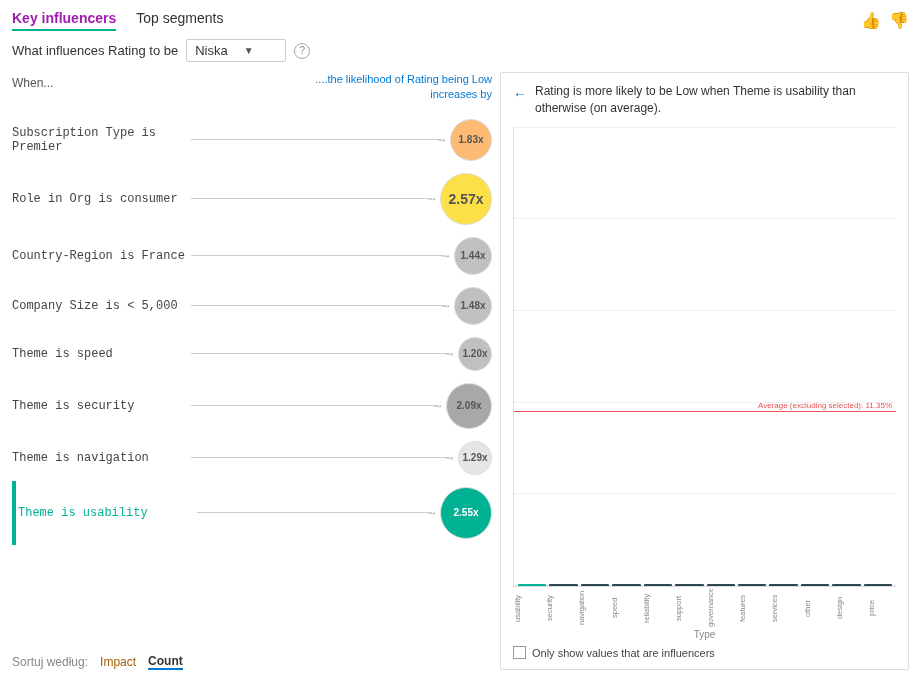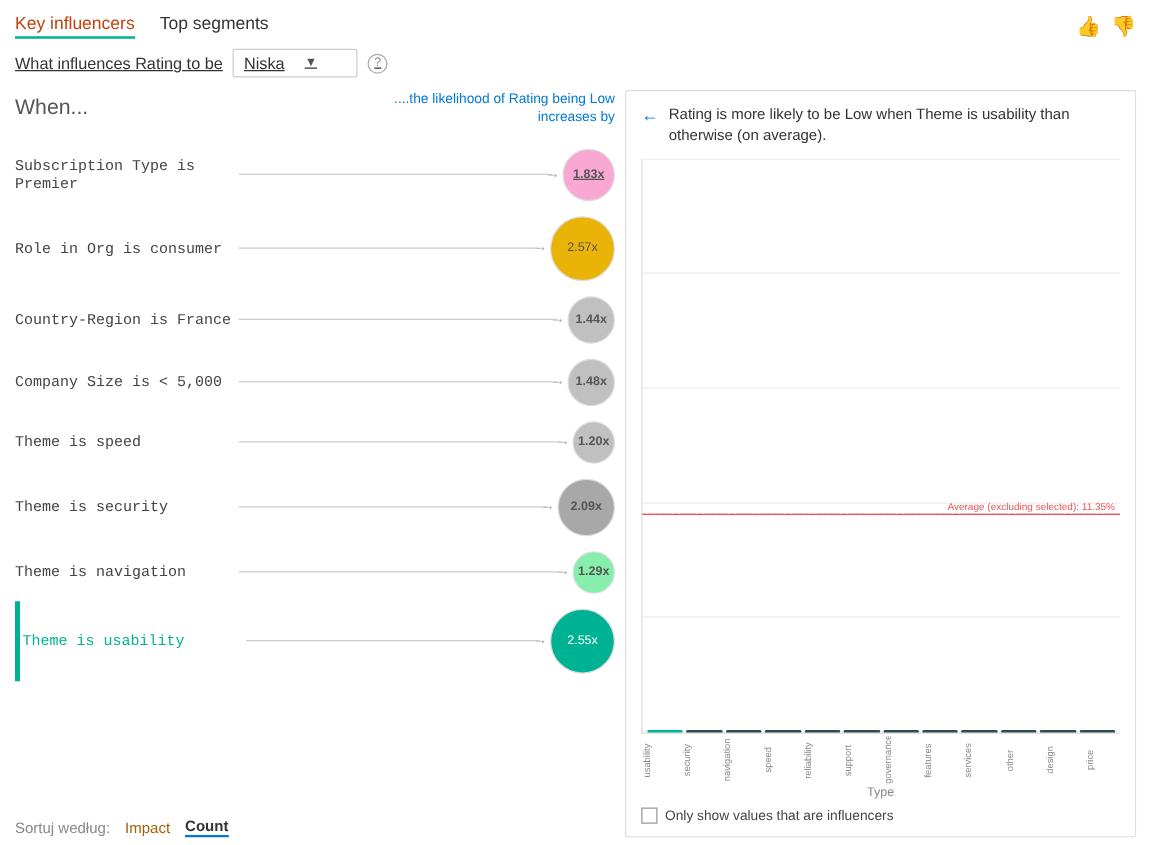--- a/index.html
+++ b/index.html
@@ -30,22 +30,22 @@
       display: flex;
       gap: 20px;
     }
     .tab {
       font-size: 14px;
       color: #333;
       cursor: pointer;
       padding-bottom: 3px;
     }
     .tab.active {
-      color: #c2410c;
-      font-weight: 400;
+      color: #a21caf;
+      font-weight: 700;
       border-bottom: 2px solid #00b294;
       text-align: right;
     }
     .header-icons {
       display: flex;
       gap: 8px;
       color: #888;
       font-size: 16px;
     }
     .header-icon {
@@ -53,21 +53,20 @@
       color: #aaa;
     }
     
     .filter-row {
       display: flex;
       align-items: center;
       gap: 8px;
       margin-bottom: 10px;
       font-size: 13px;
       color: #333;
-      text-decoration: underline;
     }
     .dropdown {
       border: 1px solid #ccc;
       border-radius: 2px;
       padding: 3px 8px;
       font-size: 13px;
       display: flex;
       align-items: center;
       gap: 16px;
       cursor: pointer;
@@ -103,21 +102,21 @@
       overflow: hidden;
     }
     .left-header {
       display: flex;
       justify-content: space-between;
       align-items: flex-start;
       margin-bottom: 6px;
       padding-bottom: 4px;
     }
     .left-header-when {
-      font-size: 17px;
+      font-size: 12px;
       color: #555;
       padding-top: 4px;
     }
     .left-header-likelihood {
       font-size: 11px;
       color: #0078d4;
       text-align: right;
       line-height: 1.4;
       max-width: 200px;
     }
@@ -365,26 +364,26 @@
     <div class="left-panel">
       <div class="left-header">
         <span class="left-header-when">When...</span>
         <span class="left-header-likelihood">....the likelihood of Rating being Low increases by</span>
       </div>
 
       <div class="influencers-list" id="influencers-list">
       <div class="influencer-item">
             <span class="influencer-label">Subscription Type is Premier</span>
             <div class="influencer-line"></div>
-            <div style="width: 42px; height: 42px; border-radius: 50%; display: flex; align-items: center; justify-content: center; font-size: 10px; font-weight: 600; flex-shrink: 0; margin-left: 4px; border: 1px solid rgb(221, 221, 221); background: #f9a8d4; color: rgb(85, 85, 85); text-decoration: underline;">1.83x</div>
+            <div style="width: 42px; height: 42px; border-radius: 50%; display: flex; align-items: center; justify-content: center; font-size: 10px; font-weight: 600; flex-shrink: 0; margin-left: 4px; border: 1px solid rgb(221, 221, 221); background: #fdba74; color: rgb(85, 85, 85);">1.83x</div>
           </div>
           <div class="influencer-item">
             <span class="influencer-label">Role in Org is consumer</span>
             <div class="influencer-line"></div>
-            <div style="width: 52px; height: 52px; border-radius: 50%; display: flex; align-items: center; justify-content: center; font-size: 10px; font-weight: 400; flex-shrink: 0; margin-left: 4px; border: 1px solid rgb(221, 221, 221); background: #eab308; color: rgb(85, 85, 85);">2.57x</div>
+            <div style="width: 52px; height: 52px; border-radius: 50%; display: flex; align-items: center; justify-content: center; font-size: 14px; font-weight: 700; flex-shrink: 0; margin-left: 4px; border: 1px solid rgb(221, 221, 221); background: #fde047; color: rgb(85, 85, 85);">2.57x</div>
           </div>
           <div class="influencer-item">
             <span class="influencer-label">Country-Region is France</span>
             <div class="influencer-line"></div>
             <div style="width: 38px; height: 38px; border-radius: 50%; display: flex; align-items: center; justify-content: center; font-size: 10px; font-weight: 600; flex-shrink: 0; margin-left: 4px; border: 1px solid rgb(221, 221, 221); background: rgb(192, 192, 192); color: rgb(85, 85, 85);">1.44x</div>
           </div>
           <div class="influencer-item">
             <span class="influencer-label">Company Size is &lt; 5,000</span>
             <div class="influencer-line"></div>
             <div style="width: 38px; height: 38px; border-radius: 50%; display: flex; align-items: center; justify-content: center; font-size: 10px; font-weight: 600; flex-shrink: 0; margin-left: 4px; border: 1px solid rgb(221, 221, 221); background: rgb(192, 192, 192); color: rgb(85, 85, 85);">1.48x</div>
@@ -395,27 +394,27 @@
             <div style="width: 34px; height: 34px; border-radius: 50%; display: flex; align-items: center; justify-content: center; font-size: 10px; font-weight: 600; flex-shrink: 0; margin-left: 4px; border: 1px solid rgb(221, 221, 221); background: rgb(192, 192, 192); color: rgb(85, 85, 85);">1.20x</div>
           </div>
           <div class="influencer-item">
             <span class="influencer-label">Theme is security</span>
             <div class="influencer-line"></div>
             <div style="width: 46px; height: 46px; border-radius: 50%; display: flex; align-items: center; justify-content: center; font-size: 10px; font-weight: 600; flex-shrink: 0; margin-left: 4px; border: 1px solid rgb(221, 221, 221); background: rgb(168, 168, 168); color: rgb(85, 85, 85);">2.09x</div>
           </div>
           <div class="influencer-item">
             <span class="influencer-label">Theme is navigation</span>
             <div class="influencer-line"></div>
-            <div style="width: 34px; height: 34px; border-radius: 50%; display: flex; align-items: center; justify-content: center; font-size: 10px; font-weight: 600; flex-shrink: 0; margin-left: 4px; border: 1px solid rgb(221, 221, 221); background: #86efac; color: rgb(85, 85, 85);">1.29x</div>
+            <div style="width: 34px; height: 34px; border-radius: 50%; display: flex; align-items: center; justify-content: center; font-size: 10px; font-weight: 600; flex-shrink: 0; margin-left: 4px; border: 1px solid rgb(221, 221, 221); background: #e5e5e5; color: rgb(85, 85, 85);">1.29x</div>
           </div>
           <div class="influencer-item highlighted" style="padding-left: 6px; position: relative;">
             <div class="highlighted-bar"></div>
             <span class="influencer-label" style="color: rgb(0, 178, 148);">Theme is usability</span>
             <div class="influencer-line"></div>
-            <div style="width: 52px; height: 52px; border-radius: 50%; display: flex; align-items: center; justify-content: center; font-size: 10px; font-weight: 400; flex-shrink: 0; margin-left: 4px; border: 1px solid rgb(221, 221, 221); background: rgb(0, 178, 148); color: rgb(255, 255, 255);">2.55x</div>
+            <div style="width: 52px; height: 52px; border-radius: 50%; display: flex; align-items: center; justify-content: center; font-size: 10px; font-weight: 700; flex-shrink: 0; margin-left: 4px; border: 1px solid rgb(221, 221, 221); background: rgb(0, 178, 148); color: rgb(255, 255, 255);">2.55x</div>
           </div>
         </div>
 
       <div class="bottom-footer">
         <span class="sort-label">Sortuj według:</span>
         <span class="sort-option">Impact</span>
         <span class="sort-option active">Count</span>
       </div>
     </div>
 

